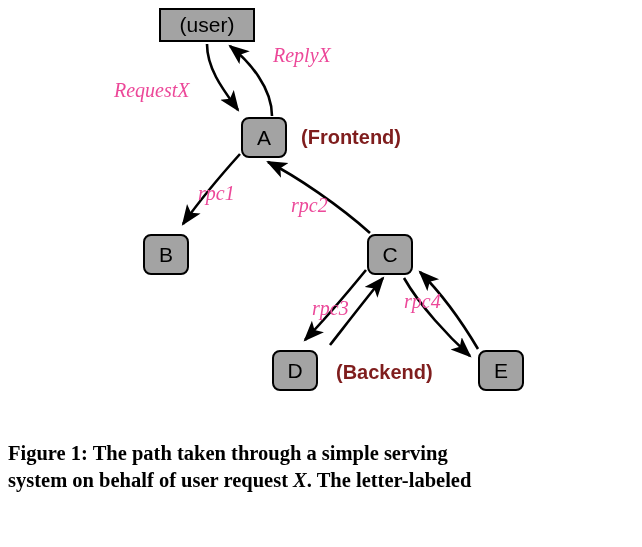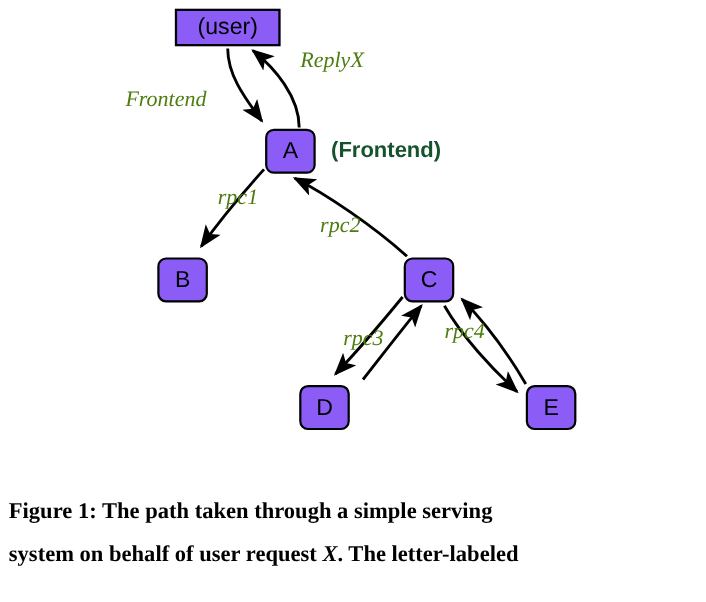--- a/index.html
+++ b/index.html
@@ -22,64 +22,63 @@
     width: 642px;
     height: 430px;
   }
   #figure-svg {
     position: absolute;
     left: 0;
     top: 0;
   }
   .node-box {
     position: absolute;
-    background: #8b5cf6;
+    background: #a3a3a3;
     border: 2.5px solid #000000;
     display: flex;
     align-items: center;
     justify-content: center;
     font-family: "Liberation Sans", sans-serif;
     font-size: 21px;
     color: #000000;
     box-sizing: border-box;
   }
   .node-rounded {
     border-radius: 8px;
   }
   .edge-label {
     position: absolute;
     font-family: "Liberation Serif", serif;
     font-style: italic;
     font-size: 20px;
-    color: #4d7c0f;
+    color: #ec4899;
     white-space: nowrap;
   }
   .tier-label {
     position: absolute;
     font-family: "Liberation Sans", sans-serif;
     font-weight: bold;
     font-size: 20px;
-    color: #14532d;
+    color: #7f1d1d;
     white-space: nowrap;
   }
   #caption {
     position: absolute;
     left: 8px;
     top: 440px;
     width: 626px;
     font-family: "Liberation Serif", serif;
     font-weight: bold;
     font-size: 20.5px;
     line-height: 1.33;
     color: #000000;
     text-align: justify;
   }
   #caption .cap-line {
     display: block;
-    margin-top: 12px;
   }
   #caption .ital {
     font-style: italic;
   }
 </style>
 </head>
 <body>
 
 <div id="figure-wrap">
 
@@ -124,27 +123,28 @@
   </div>
 
   <div class="node-box node-rounded" style="left:272px; top:350px; width:46px; height:41px;">
     <span>D</span>
   </div>
 
   <div class="node-box node-rounded" style="left:478px; top:350px; width:46px; height:41px;">
     <span>E</span>
   </div>
 
-  <div class="edge-label" style="left:114px; top:79px;">Frontend</div>
+  <div class="edge-label" style="left:114px; top:79px;">RequestX</div>
   <div class="edge-label" style="left:273px; top:44px;">ReplyX</div>
-  <div class="edge-label" style="left:198px; top:168px;">rpc1</div>
+  <div class="edge-label" style="left:198px; top:182px;">rpc1</div>
   <div class="edge-label" style="left:291px; top:182px;margin-top:12px;">rpc2</div>
   <div class="edge-label" style="left:312px; top:297px;">rpc3</div>
   <div class="edge-label" style="left:404px; top:290px;text-align:center;">rpc4</div>
 
   <div class="tier-label" style="left:301px; top:126px;">(Frontend)</div>
+  <div class="tier-label" style="left:336px; top:361px;">(Backend)</div>
 
 </div>
 
 <div id="caption">
   <span class="cap-line">Figure 1:  The path taken through a simple serving</span>
   <span class="cap-line"><span>system on behalf of user request </span><span class="ital">X</span><span>. The letter-labeled</span></span>
 </div>
 
 </body></html>

